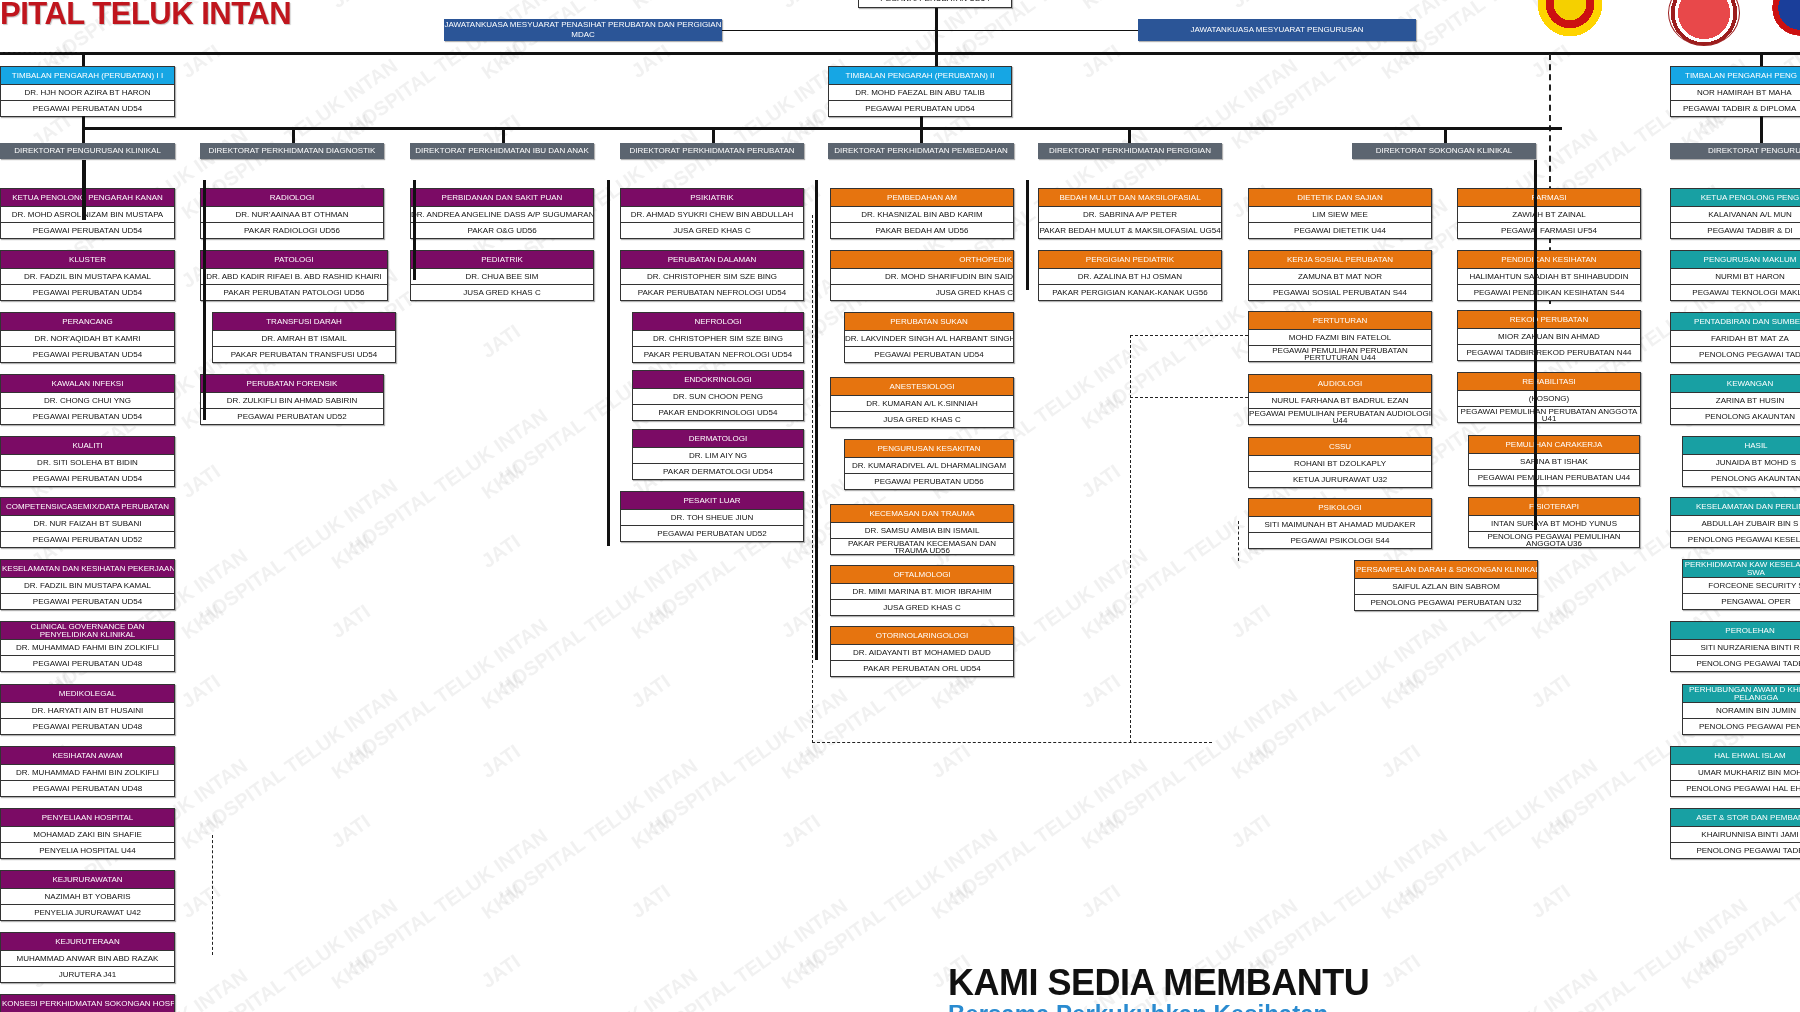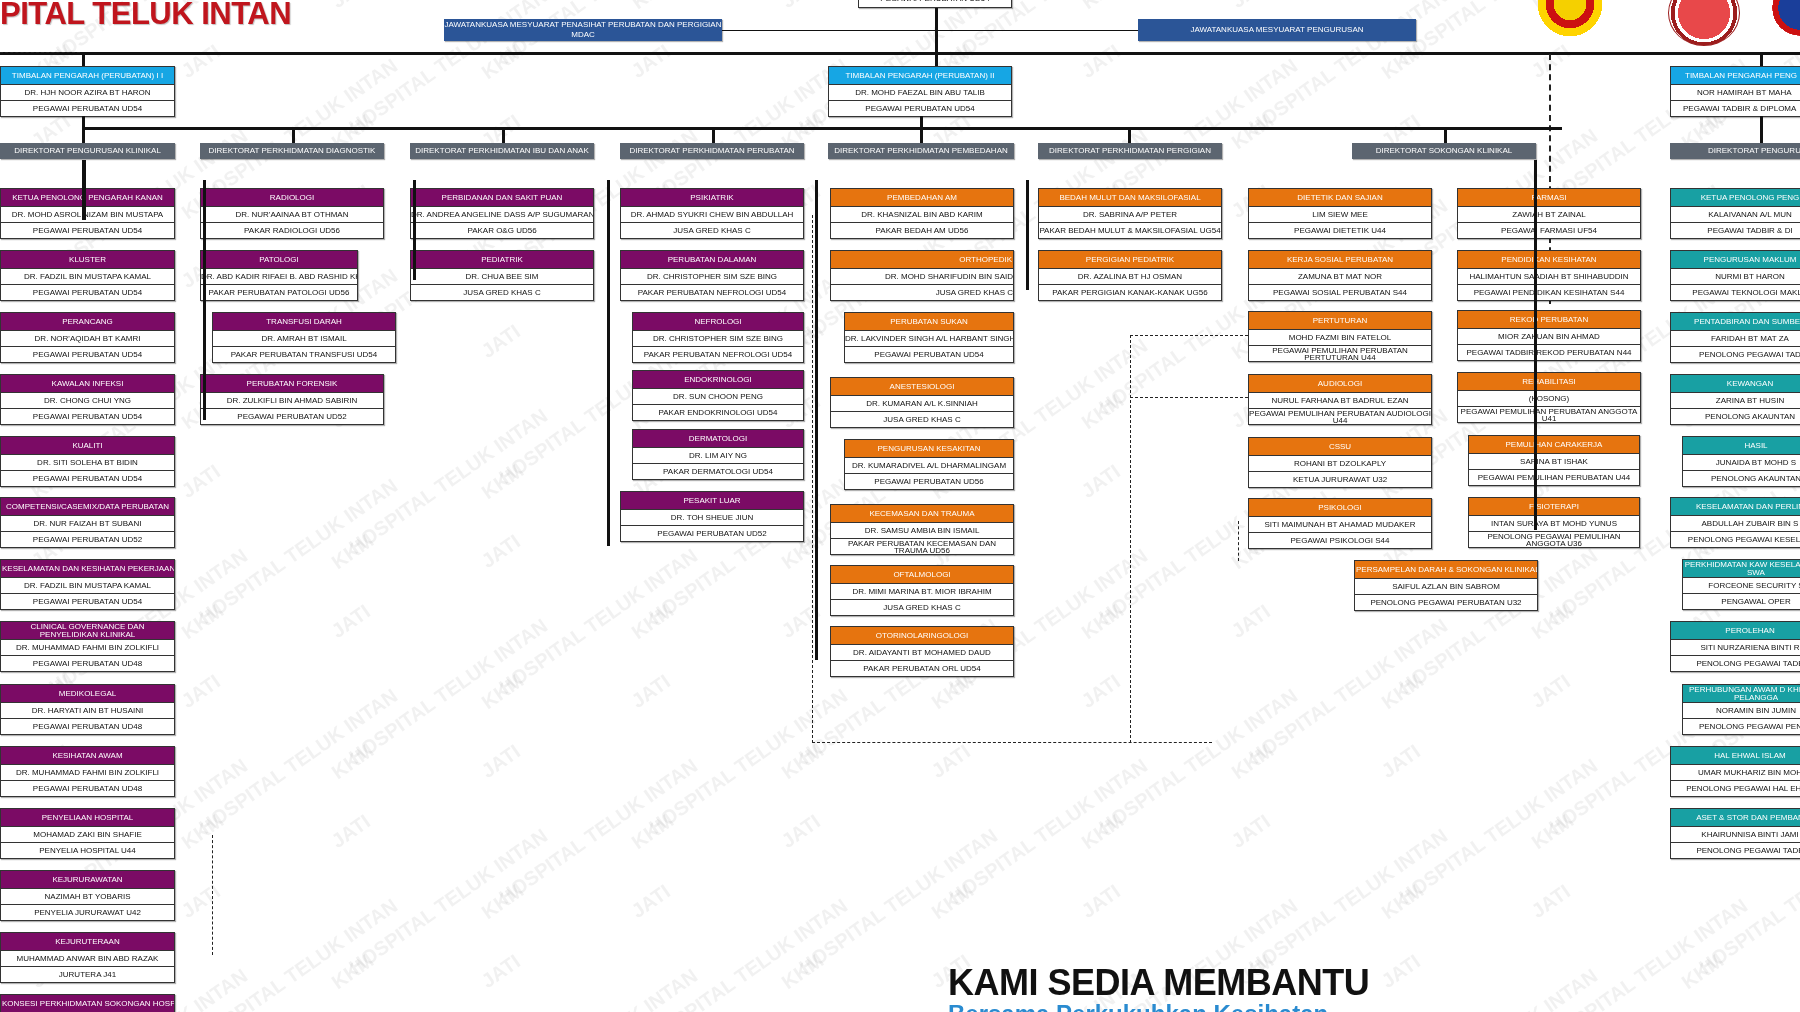--- a/index.html
+++ b/index.html
@@ -340,21 +340,21 @@
       <div class="r">JURUTERA J41</div>
     </div>
     <div class="box purple" style="left: 0px; top: 994px; width: 175px;">
       <div class="hd">KONSESI PERKHIDMATAN SOKONGAN HOSPITAL</div>
     </div>
     <div class="box purple" style="left: 200px; top: 188px; width: 184px;">
       <div class="hd">RADIOLOGI</div>
       <div class="r">DR. NUR'AAINAA BT OTHMAN</div>
       <div class="r">PAKAR RADIOLOGI UD56</div>
     </div>
-    <div class="box purple" style="left: 200px; top: 250px; width: 158px;">
+    <div class="box purple" style="left: 200px; top: 250px; width: 188px;">
       <div class="hd">PATOLOGI</div>
       <div class="r">DR. ABD KADIR RIFAEI B. ABD RASHID KHAIRI</div>
       <div class="r">PAKAR PERUBATAN PATOLOGI UD56</div>
     </div>
     <div class="box purple" style="left: 212px; top: 312px; width: 184px;">
       <div class="hd">TRANSFUSI DARAH</div>
       <div class="r">DR. AMRAH BT ISMAIL</div>
       <div class="r">PAKAR PERUBATAN TRANSFUSI UD54</div>
     </div>
     <div class="box purple" style="left: 200px; top: 374px; width: 184px;">

